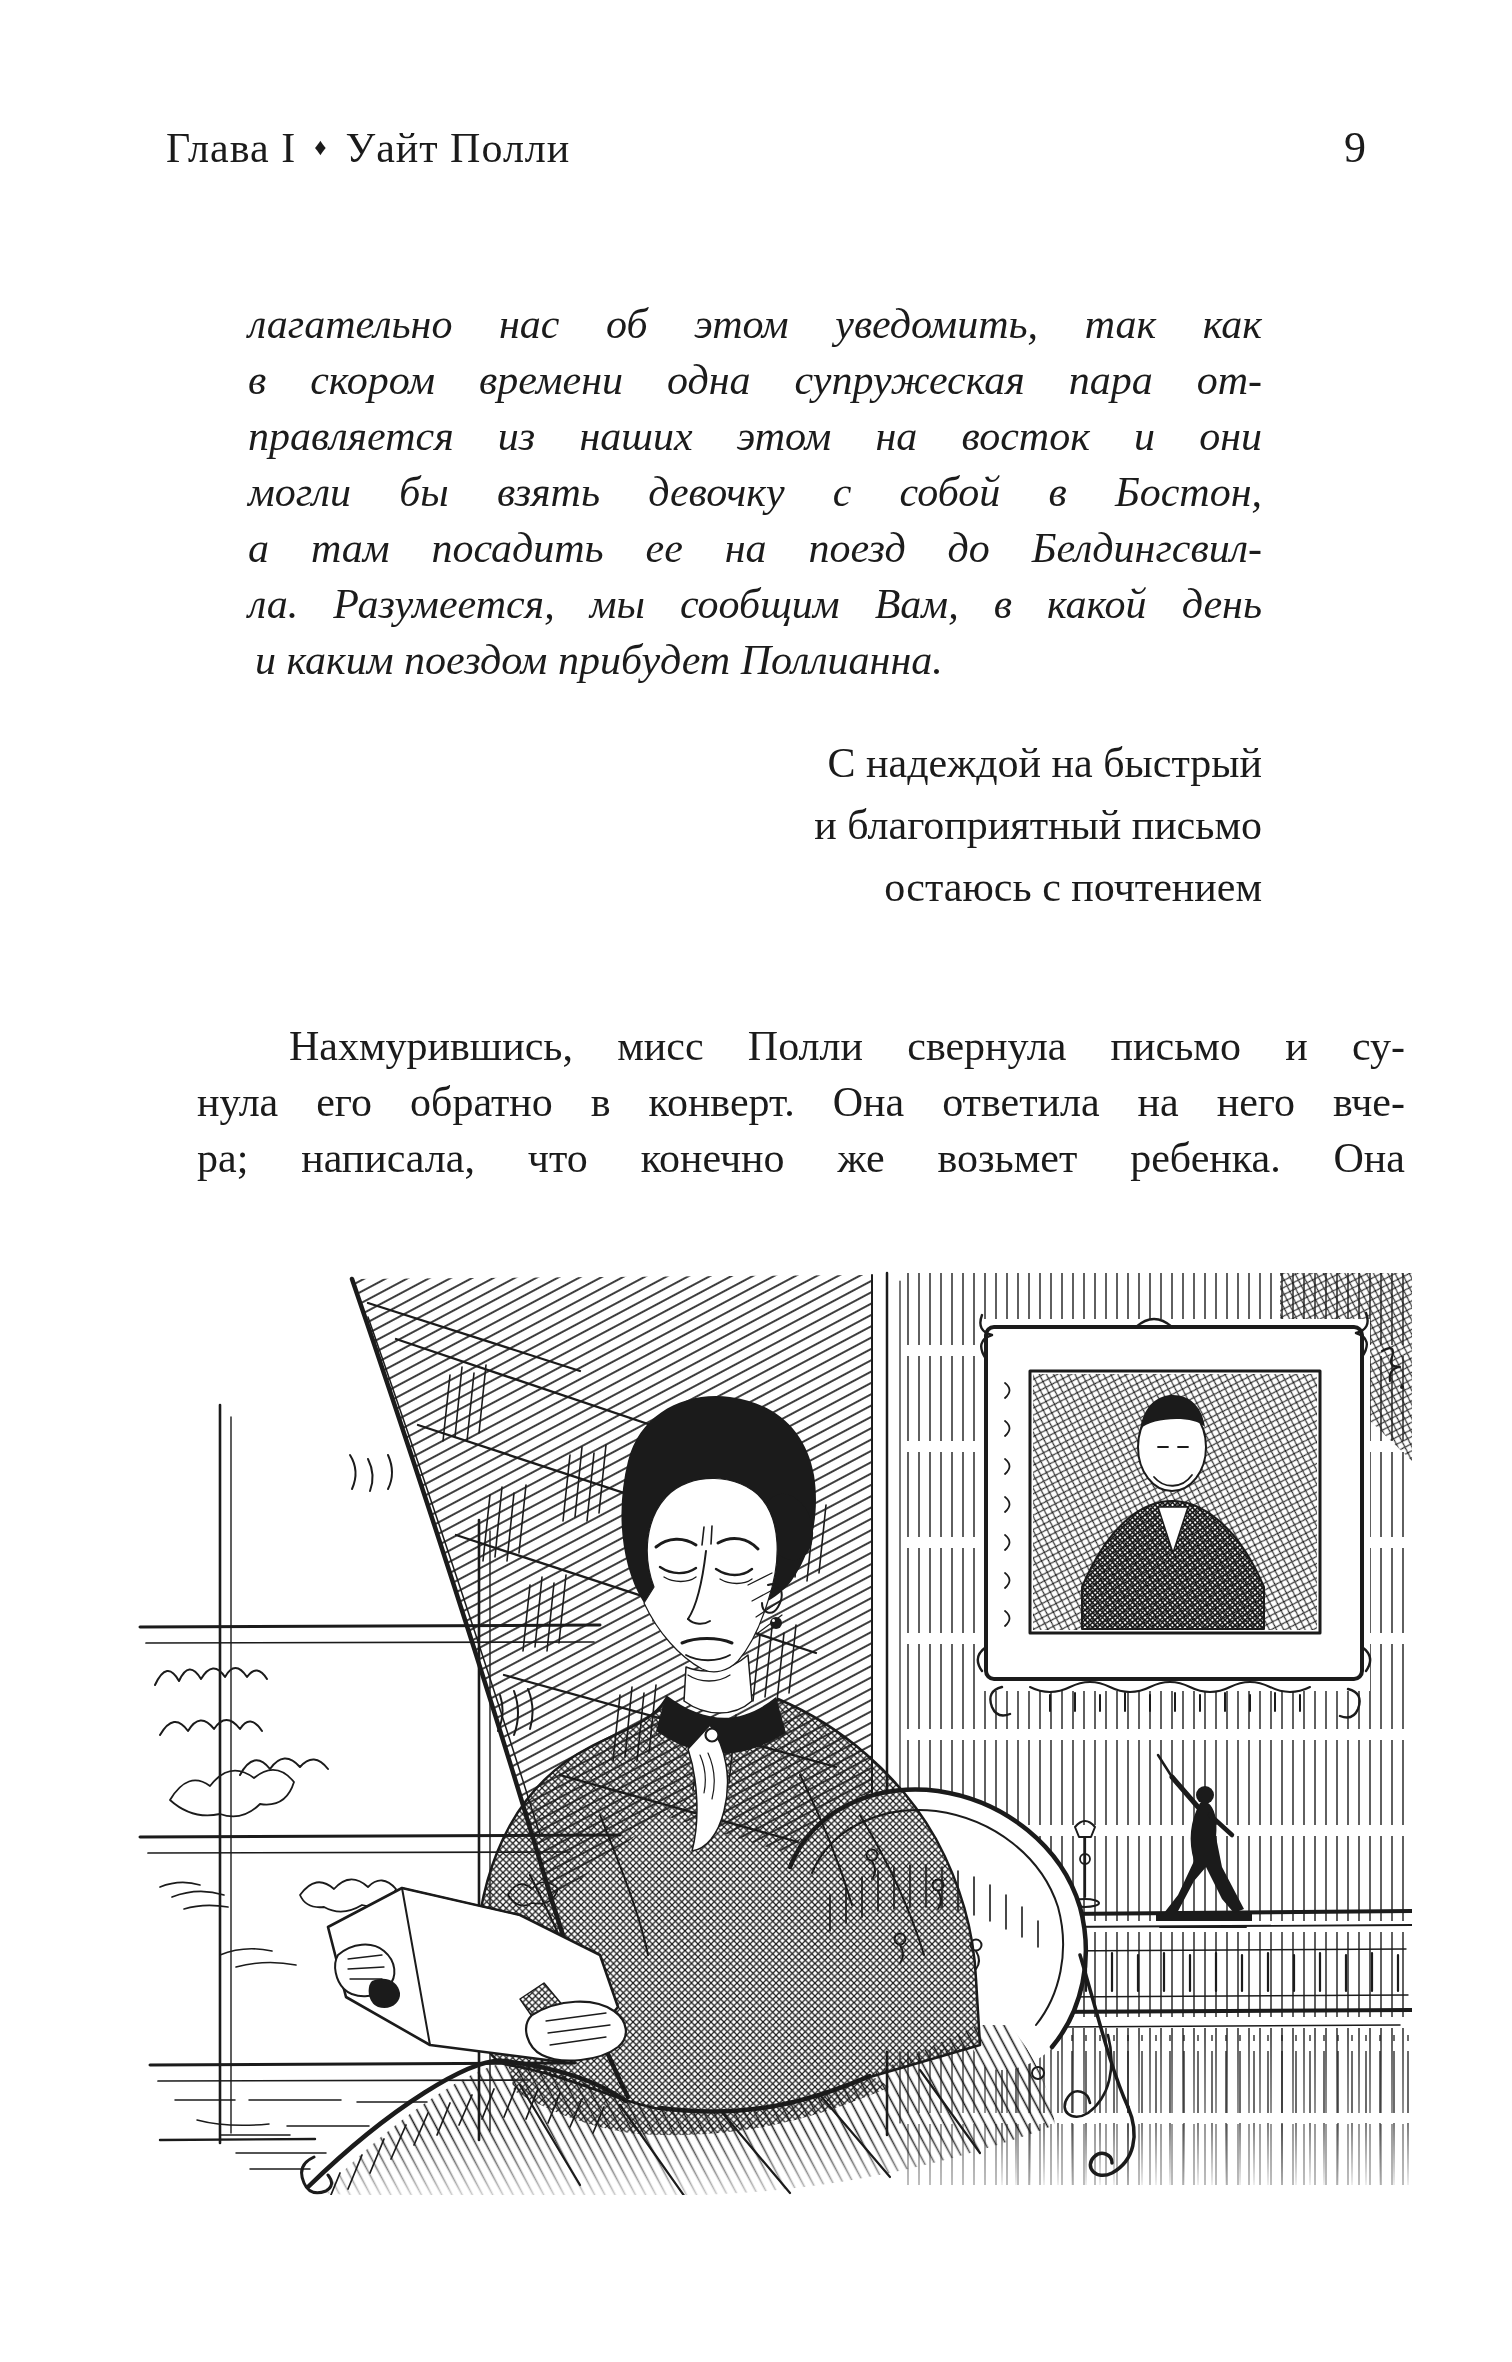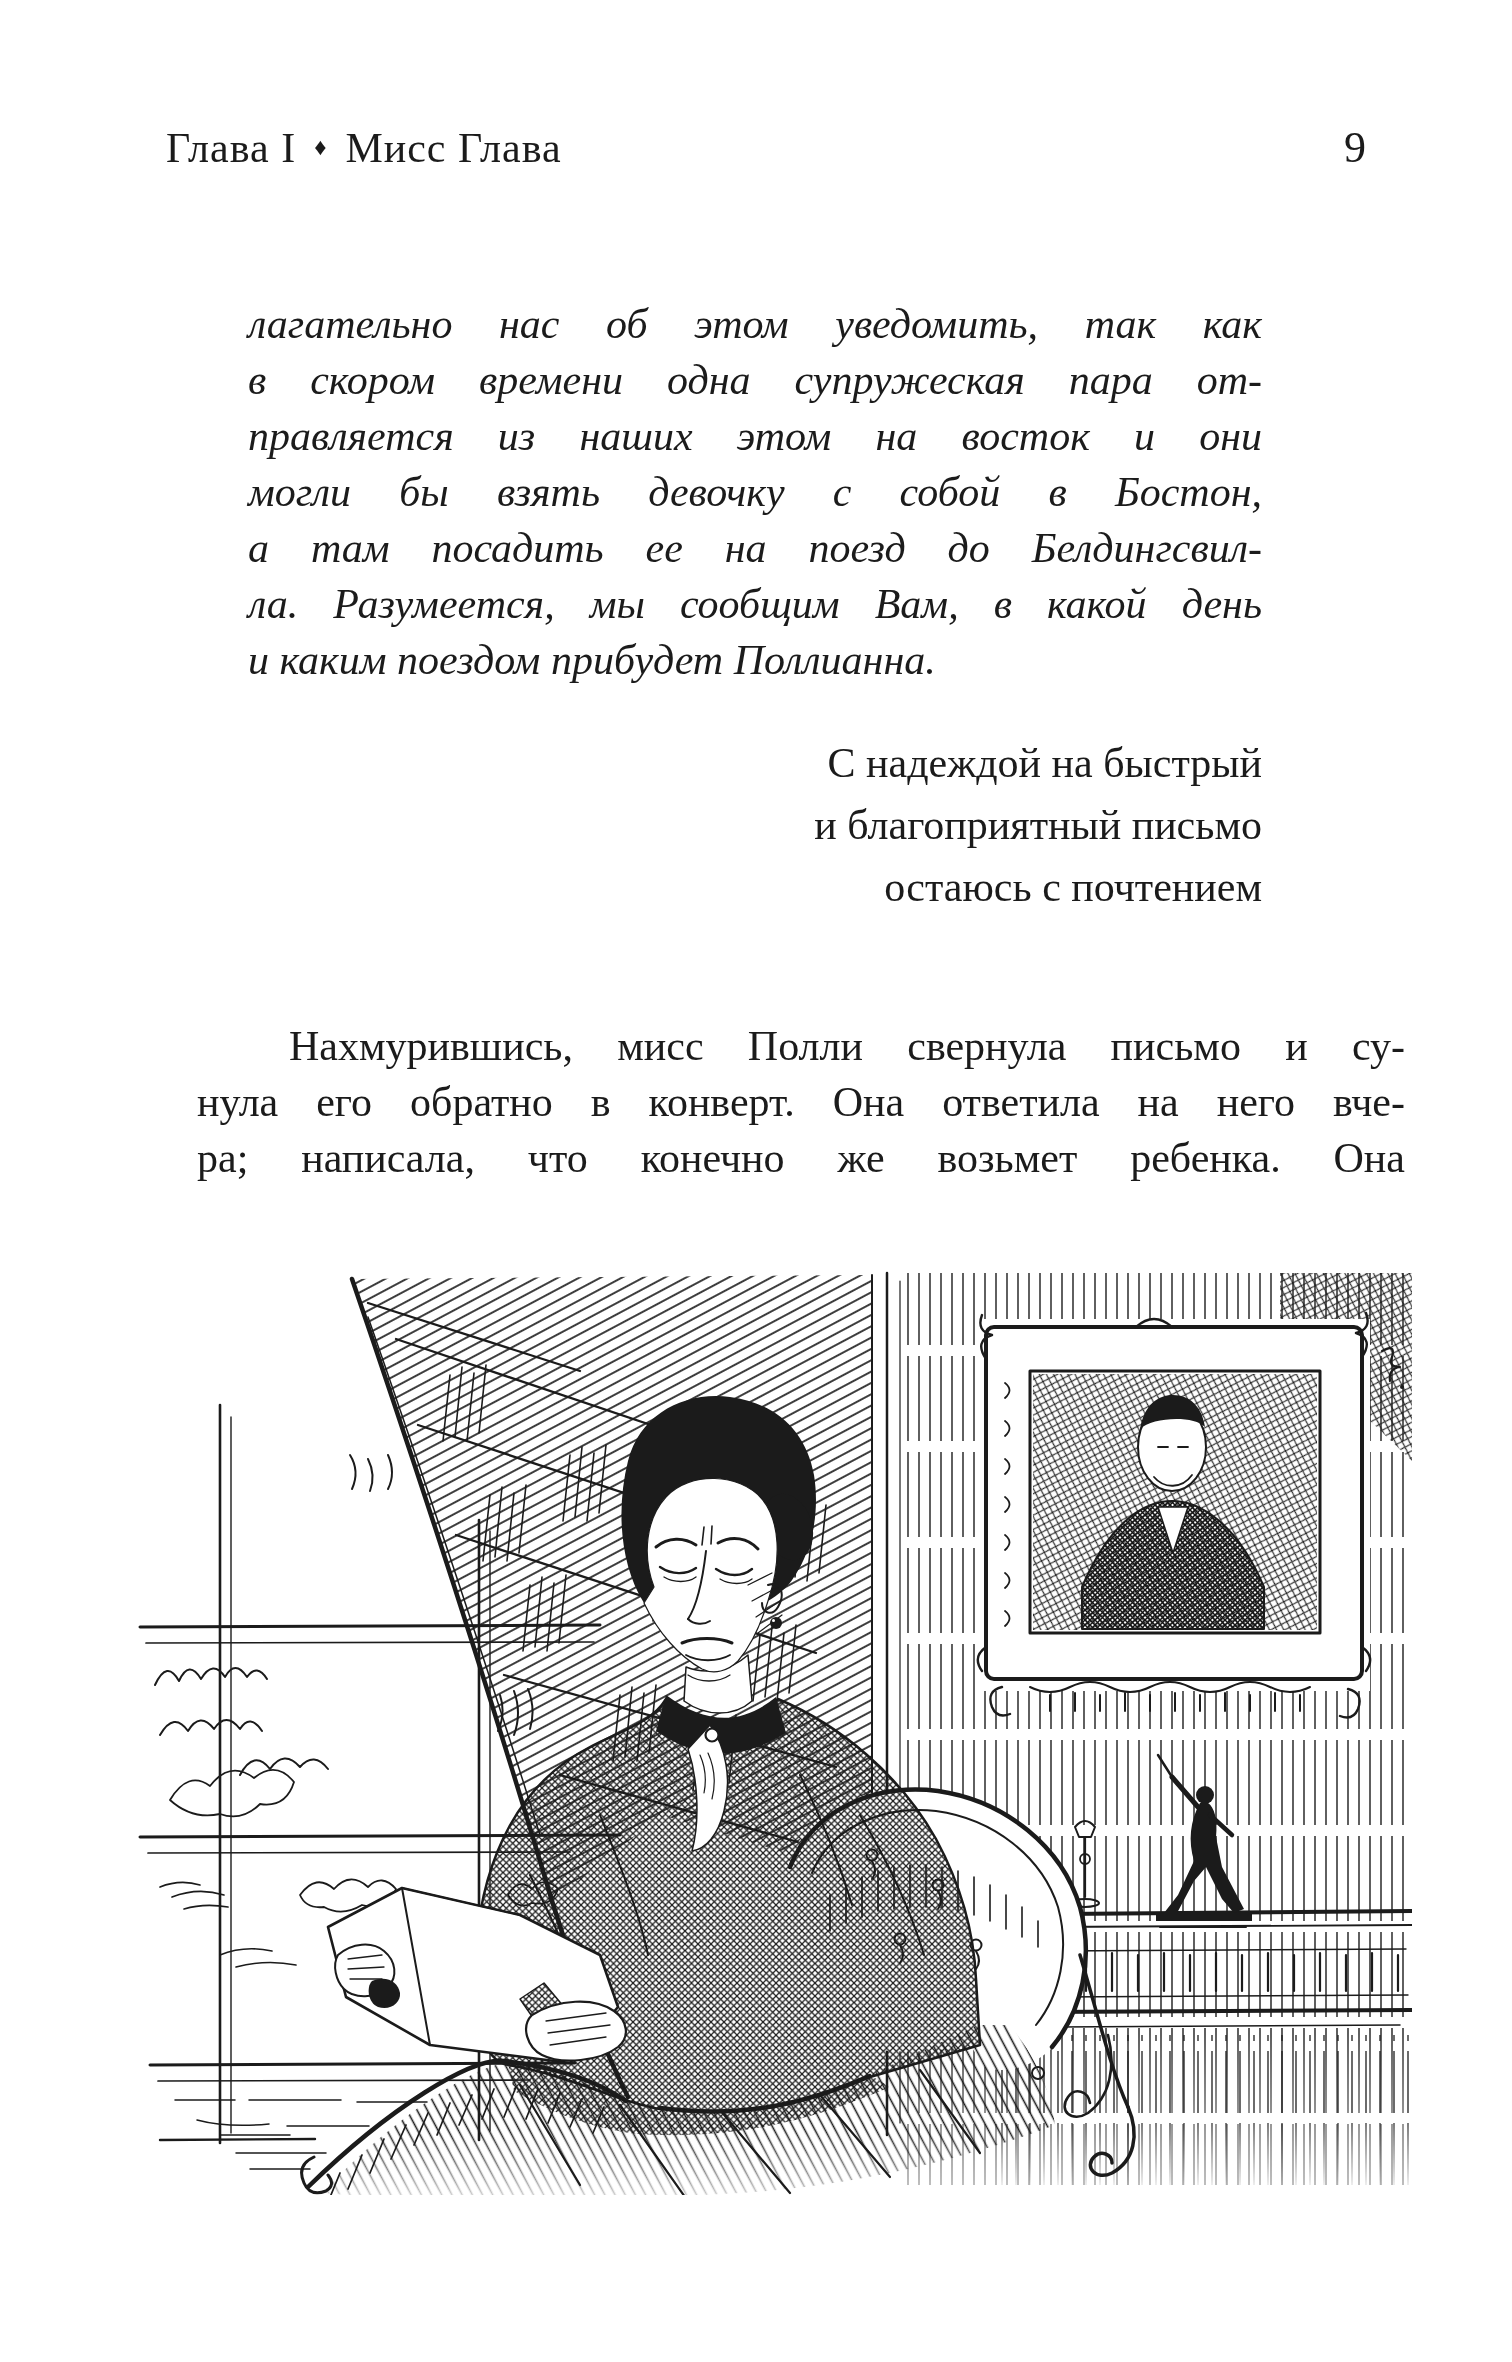--- a/index.html
+++ b/index.html
@@ -9,30 +9,30 @@
     overflow:hidden;
   }
   .abs{position:absolute;}
   .header{left:166px;top:124px;width:1160px;font-size:42px;letter-spacing:1px;white-space:nowrap;}
   .header .sep{font-size:24px;vertical-align:7px;padding:0 18px;}
   .pagenum{left:1296px;top:122px;width:70px;font-size:44px;text-align:right;}
   .letter{left:248px;top:296px;width:1014px;font-size:42px;line-height:56px;font-style:italic;}
   .sig{left:248px;top:732px;width:1014px;font-size:42px;line-height:62px;text-align:right;}
   .para{left:153px;top:1018px;width:1208px;font-size:42px;line-height:56px;margin-left:44px;}
   .jl{text-align:justify;text-align-last:justify;}
-  .ll{text-align:left;}
+  .ll{text-align:left;margin-left:7px;}
   .indent{text-indent:92px;}
   .illus{left:100px;top:1255px;width:1312px;height:940px;}
   svg .ink{stroke:#1b1b1b;fill:none;stroke-linecap:round;stroke-linejoin:round;}
 </style>
 </head>
 <body>
 
 <header class="abs header">
-  <span>Глава I</span><span class="sep">♦</span><span>Мисс Глава</span>
+  <span>Глава I</span><span class="sep">♦</span><span>Уайт Полли</span>
 </header>
 <div class="abs pagenum">9</div>
 
 <section class="abs letter">
   <div class="jl">лагательно нас об этом уведомить, так как</div>
   <div class="jl">в скором времени одна супружеская пара от-</div>
   <div class="jl">правляется из наших этом на восток и они</div>
   <div class="jl">могли бы взять девочку с собой в Бостон,</div>
   <div class="jl">а там посадить ее на поезд до Белдингсвил-</div>
   <div class="jl">ла. Разумеется, мы сообщим Вам, в какой день</div>

